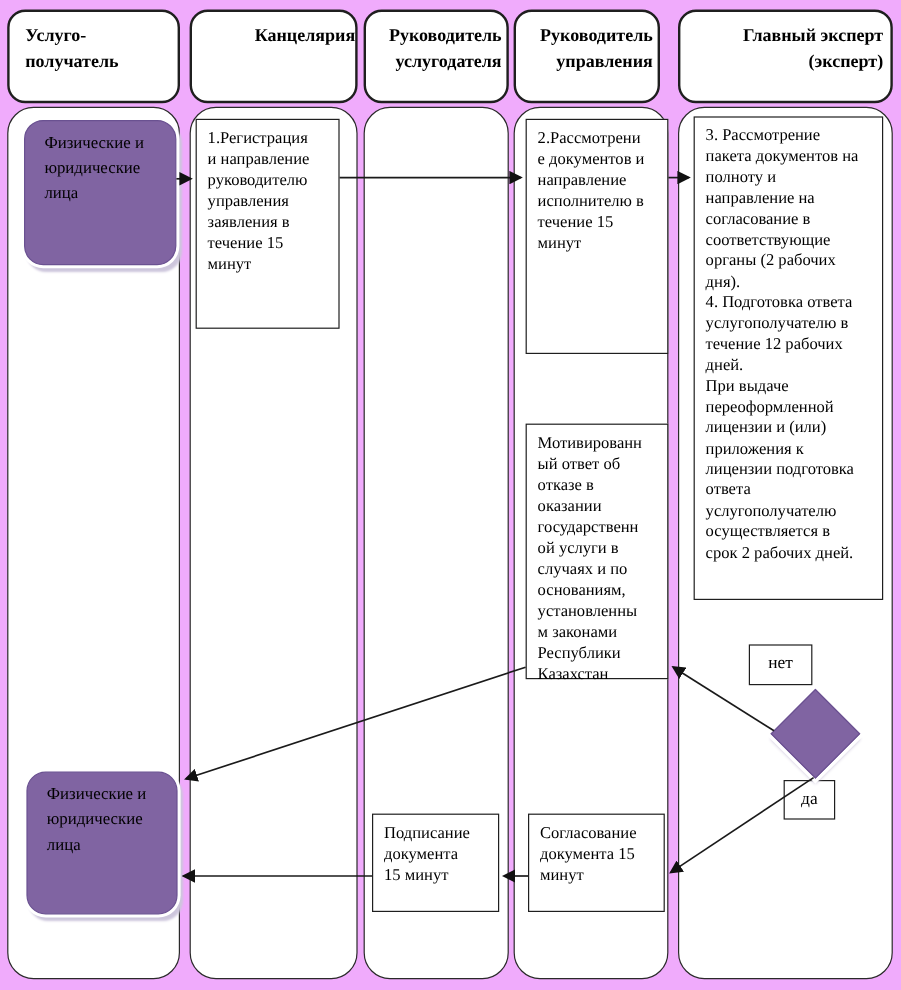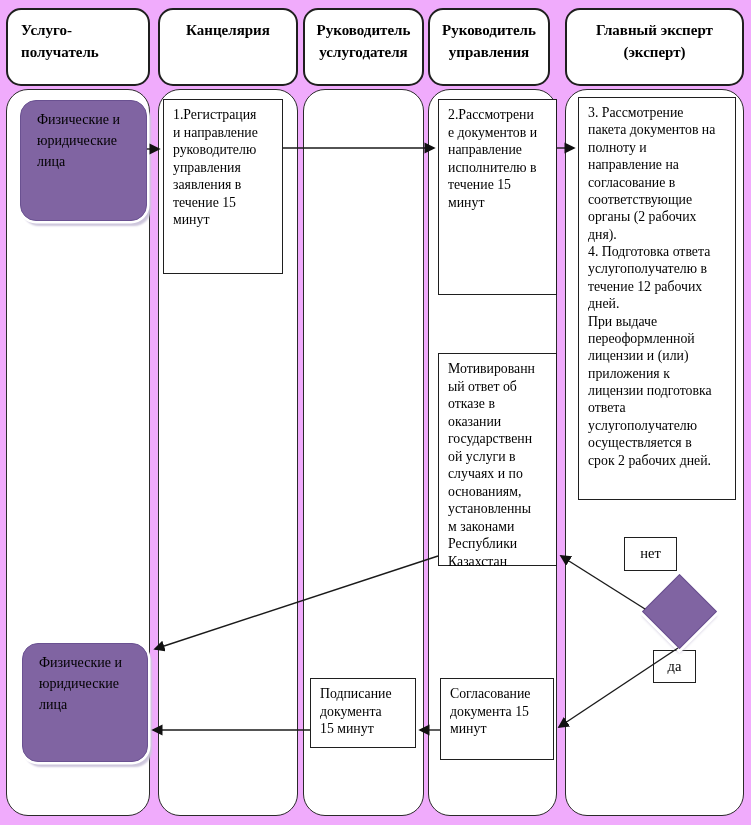--- a/index.html
+++ b/index.html
@@ -5,21 +5,21 @@
   html,body{margin:0;padding:0;background:#ffffff;}
   .canvas{
     position:relative;width:751px;height:825px;background:#f0abfc;
     font-family:"Liberation Serif","DejaVu Serif",serif;color:#000;
     overflow:hidden;
   }
   .lane-header{
     position:absolute;top:8px;height:78px;background:#fff;
     border:2px solid #1f1f1f;border-radius:15px;box-sizing:border-box;
     font-weight:bold;font-size:15px;line-height:1.45;
-    text-align:center;padding-top:10px;
+    text-align:right;padding-top:10px;
   }
   .lane-header.left-align{text-align:left;padding-left:13px;padding-right:8px;}
   .lane-body{
     position:absolute;top:89px;height:727px;background:#fff;
     border:1.6px solid #2a2a2a;border-radius:22px;box-sizing:border-box;
   }
   .proc{
     position:absolute;background:#fff;border:1.6px solid #1f1f1f;
     box-sizing:border-box;padding:6px 18px 4px 9px;
     font-size:13.8px;line-height:1.27;overflow-wrap:break-word;word-wrap:break-word;
@@ -65,21 +65,21 @@
 
   <div class="terminator" style="left:20px;top:100px;width:127px;height:121px;">Физические и юридические лица</div>
   <div class="terminator" style="left:22px;top:643px;width:126px;height:119px;">Физические и юридические лица</div>
 
   <div class="proc" style="left:163px;top:99px;width:120px;height:175px;">1.Регистрация и направление руководителю управления заявления в течение 15 минут</div>
   <div class="proc" style="left:438px;top:99px;width:119px;height:196px;">2.Рассмотрение документов и направление исполнителю в течение 15 минут</div>
   <div class="proc pre" style="left:578px;top:97px;width:158px;height:403px;line-height:1.26;">3. Рассмотрение пакета документов на полноту и направление на согласование в соответствующие органы (2 рабочих дня).
 4. Подготовка ответа услугополучателю в течение 12 рабочих дней.
 При выдаче переоформленной лицензии и (или) приложения к лицензии подготовка ответа услугополучателю осуществляется в срок 2 рабочих дней.</div>
   <div class="proc" style="left:438px;top:353px;width:119px;height:213px;">Мотивированный ответ об отказе в оказании государственной услуги в случаях и по основаниям, установленным законами Республики Казахстан</div>
-  <div class="proc" style="left:310px;top:678px;width:106px;height:70px;">Подписание документа 15 минут</div>
+  <div class="proc" style="left:310px;top:678px;width:106px;height:82px;">Подписание документа 15 минут</div>
   <div class="proc" style="left:440px;top:678px;width:114px;height:82px;">Согласование документа 15 минут</div>
 
   <div class="label-box" style="left:624px;top:537px;width:53px;height:34px;line-height:31px;">нет</div>
   <div class="label-box" style="left:653px;top:650px;width:43px;height:33px;line-height:30px;">да</div>
 
   <div class="diamond-wrap" style="left:643px;top:575px;">
     <div class="diamond"></div>
   </div>
 
   <svg class="connectors" width="751" height="825" viewBox="0 0 751 825">

